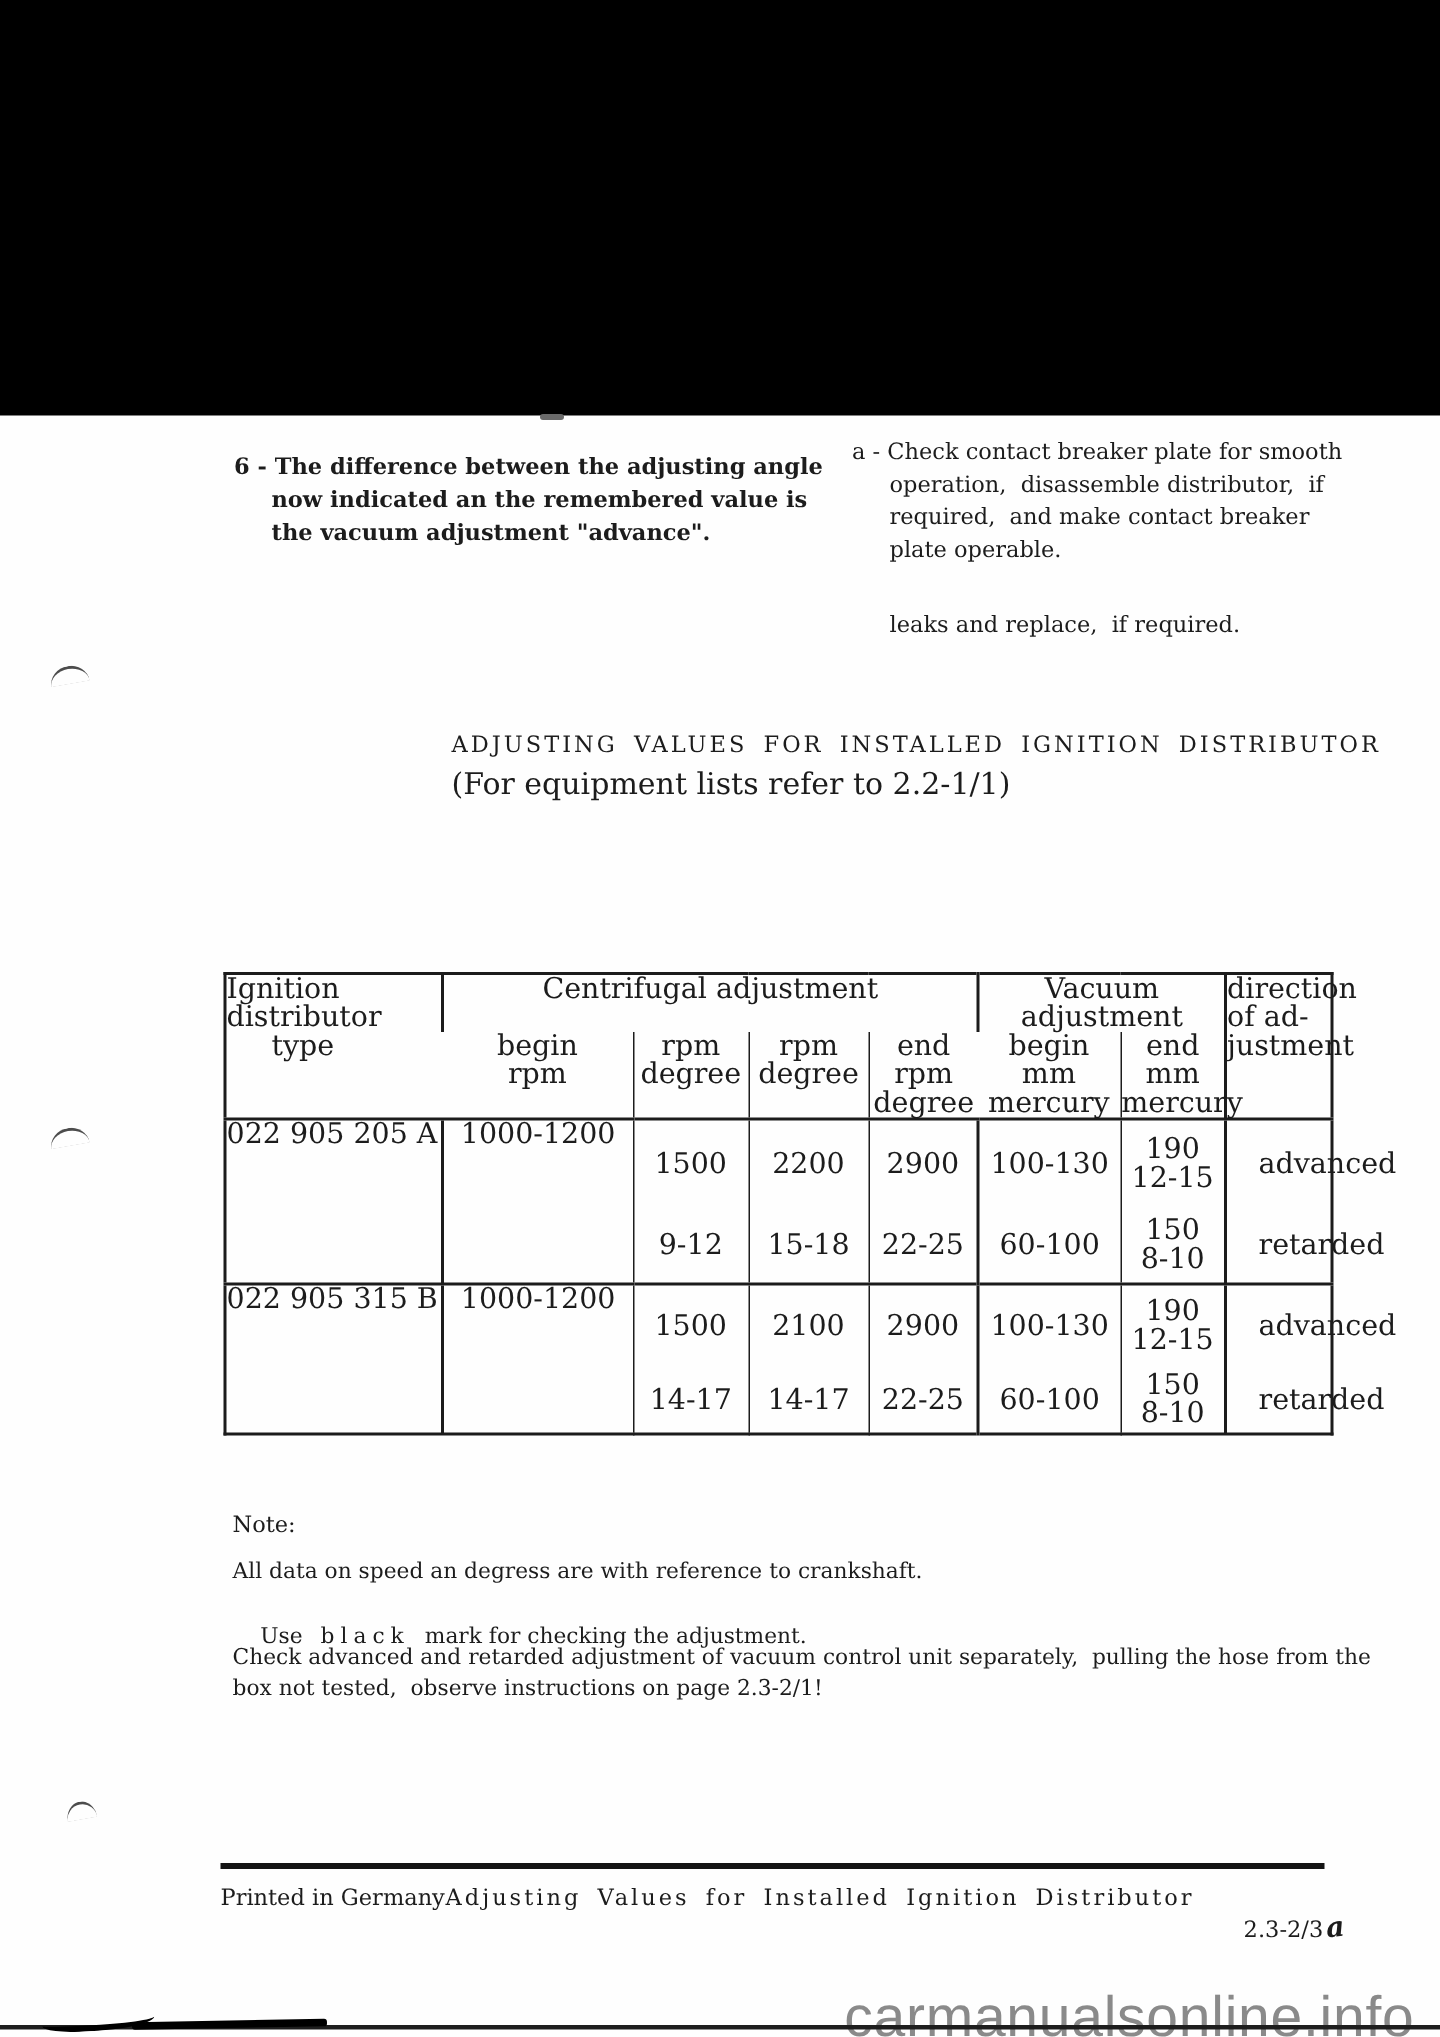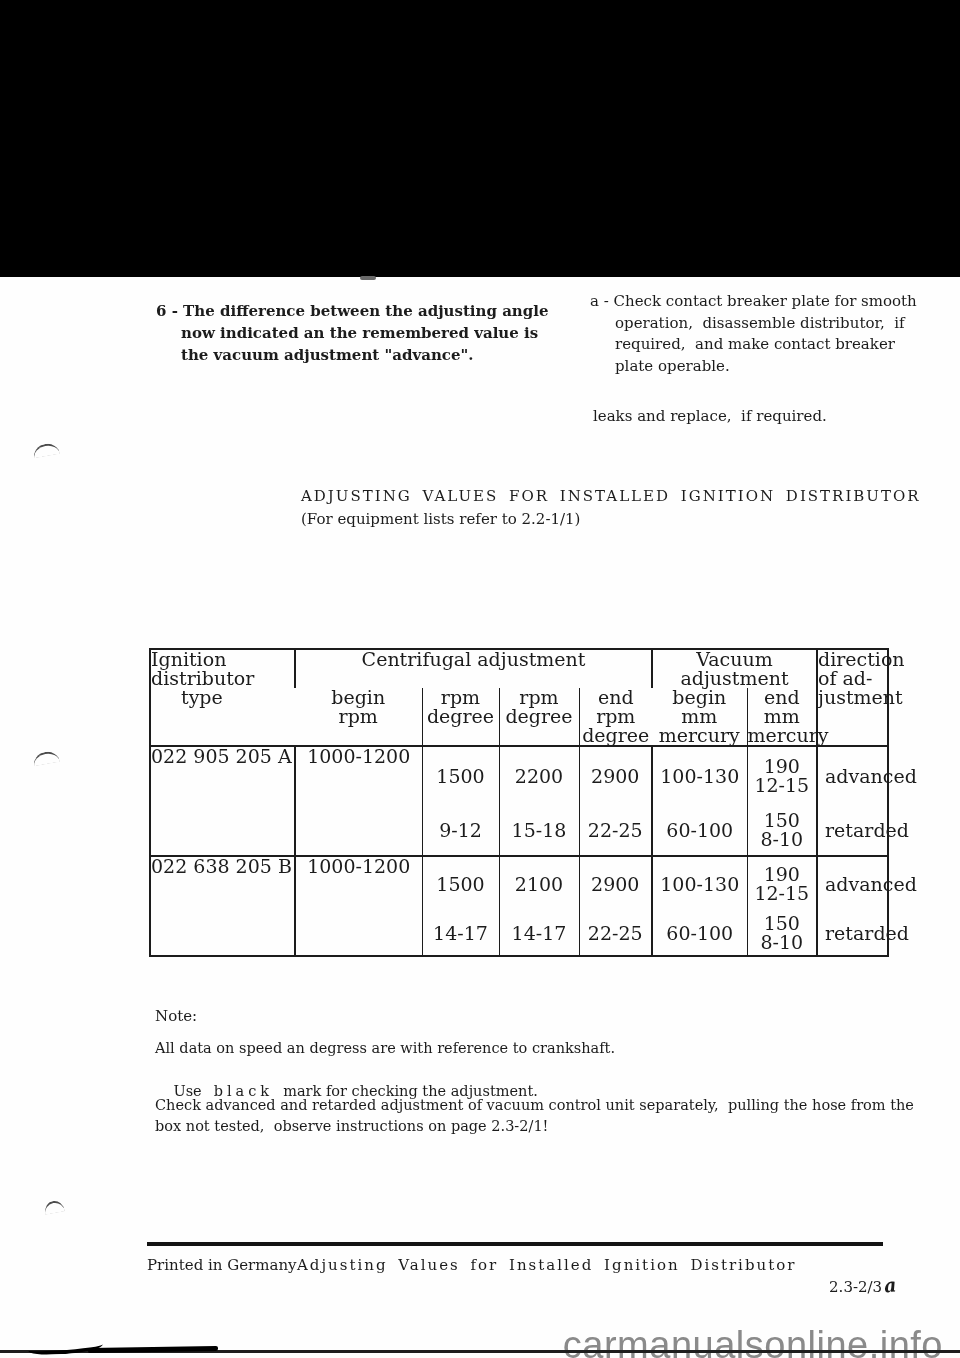--- a/index.html
+++ b/index.html
@@ -11,26 +11,26 @@
   .abs{position:absolute;}
   
   .banner-top{left:0;top:0;width:960px;height:277px;background:#000;}
   .speck{left:360px;top:276px;width:16px;height:4px;background:#6a6a6a;border-radius:2px;}
 
   
   .para{font-size:15px;line-height:22px;}
   .para .line{white-space:pre;}
   .para .indent{margin-left:25px;}
   .para6{left:156px;top:300px;font-weight:bold;}
-  .paraA{left:590px;top:291px;line-height:21.5px;}
+  .paraA{left:568px;top:291px;line-height:21.5px;}
   .paraB{left:568px;top:406px;line-height:21.5px;}
 
   
   .heading{left:301px;top:487px;font-size:15px;letter-spacing:2px;word-spacing:4px;white-space:pre;}
-  .subheading{left:301px;top:510px;font-size:15px;white-space:pre;}
+  .subheading{left:301px;top:510px;font-size:20px;white-space:pre;}
 
   
   table.spec{
     position:absolute;left:149px;top:648px;width:738px;height:302px;
     border-collapse:collapse;table-layout:fixed;
     font-size:19px;color:#1c1c1c;
   }
   table.spec{border:2px solid #1c1c1c;}
   col.c1{width:145px}col.c2{width:127px}col.c3{width:77px}col.c4{width:80px}
   col.c5{width:73px}col.c6{width:95px}col.c7{width:70px}col.c8{width:71px}
@@ -47,21 +47,21 @@
   td.s3,td.s4,td.s5,td.s7{border-left:1px solid #1c1c1c;}
   td.h8{border-left:2px solid #1c1c1c;padding:41px 0 0 7px;}
   tbody td{border-top:2px solid #1c1c1c;}
   td.b2,td.b6,td.b8{border-left:2px solid #1c1c1c;}
   td.b3,td.b4,td.b5,td.b7{border-left:1px solid #1c1c1c;}
   td.cell-type{padding:10px 0 0 9px;}
   td.cell-begin{text-align:center;padding-top:10px;}
   .v1,.v2{display:flex;align-items:center;justify-content:center;flex-direction:column;}
   tr.rA .v1{height:58px;}  tr.rA .v2{height:50px;}
   tr.rB .v1{height:54px;}  tr.rB .v2{height:44px;}
-  td.b8 .v1,td.b8 .v2{align-items:flex-start;padding-left:7px;}
+  td.b8 .v1,td.b8 .v2{align-items:flex-start;padding-left:21px;}
 
   
   .note{left:155px;font-size:15px;white-space:pre;}
   .note-long{font-size:14.5px;}
   .ls-black{letter-spacing:4px;margin:0 10px 0 12px;}
 
   
   .footer-rule{left:147px;top:1242px;width:736px;height:4px;background:#141414;}
   .footer-text{top:1256px;font-size:15px;white-space:pre;}
   .footer-printed{left:147px;}
@@ -197,21 +197,21 @@
               <span>150</span>
               <span>8-10</span>
             </div>
         </td>
         <td class="b8">
           <div class="v1">advanced</div>
           <div class="v2">retarded</div>
         </td>
       </tr>
       <tr class="rB">
-        <td class="cell-type">022 638 205 B</td>
+        <td class="cell-type">022 905 315 B</td>
         <td class="b2 cell-begin">1000-1200</td>
         <td class="b3">
           <div class="v1">1500</div>
           <div class="v2">14-17</div>
         </td>
         <td class="b4">
           <div class="v1">2100</div>
           <div class="v2">14-17</div>
         </td>
         <td class="b5">

